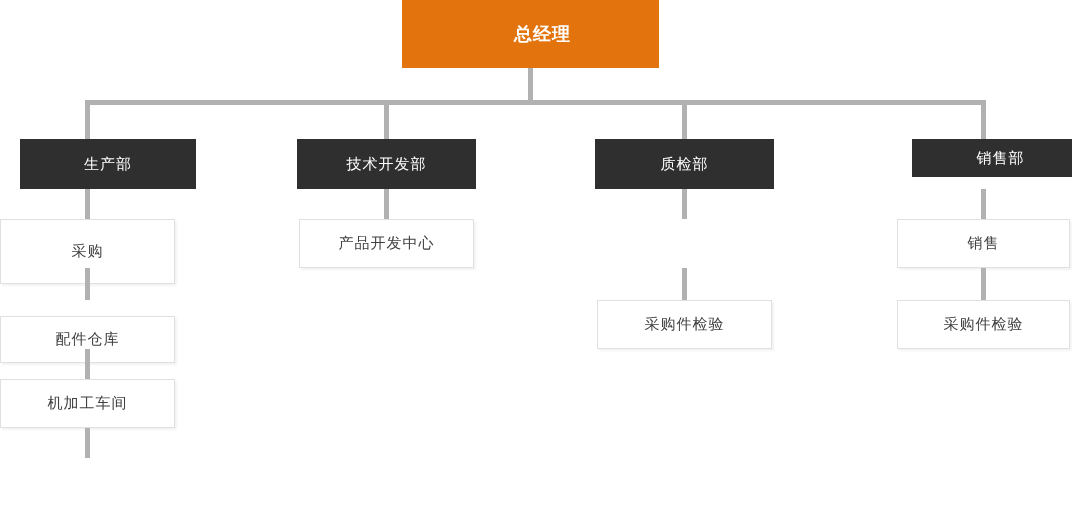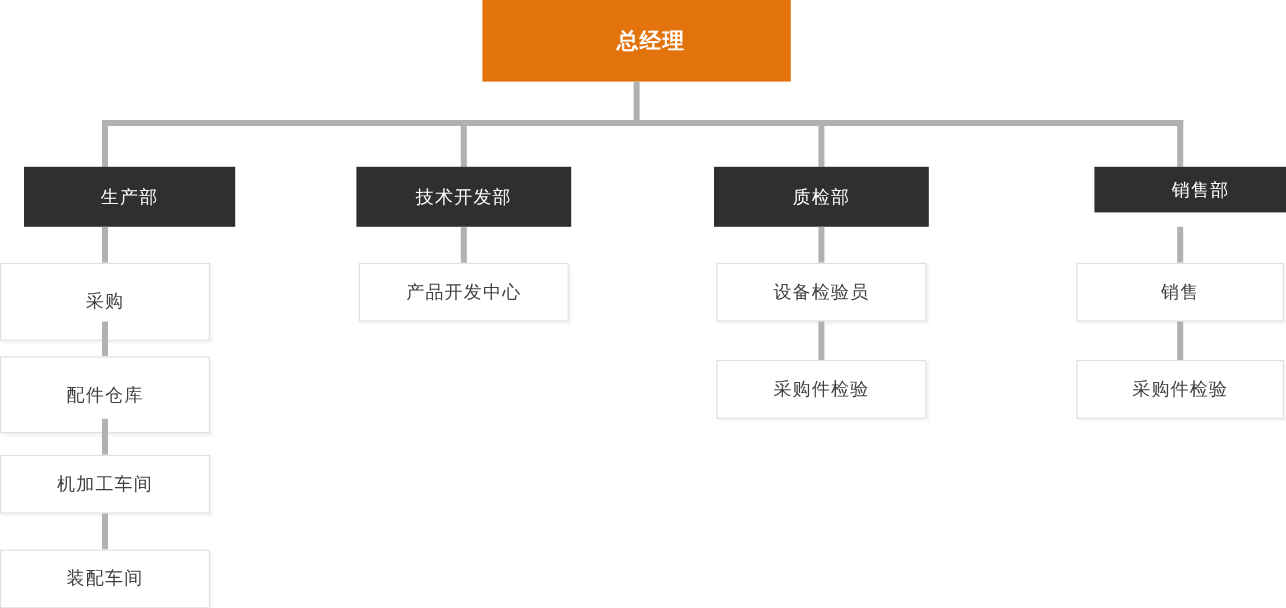--- a/index.html
+++ b/index.html
@@ -51,31 +51,29 @@
   <div class="conn" style="left:981px;top:100px;width:5px;height:39px;"></div>
 
   <div class="node dept" style="left:0;top:139px;width:176px;height:50px;margin-left:20px;">生产部</div>
   <div class="node dept" style="left:297px;top:139px;width:179px;height:50px;">技术开发部</div>
   <div class="node dept" style="left:595px;top:139px;width:179px;height:50px;">质检部</div>
   <div class="node dept" style="left:895px;top:139px;width:177px;height:38px;margin-left:17px;">销售部</div>
 
   <div class="conn" style="left:85px;top:189px;width:5px;height:30px;"></div>
   <div class="node leaf" style="left:0;top:219px;width:175px;height:65px;">采购</div>
   <div class="conn" style="left:85px;top:268px;width:5px;height:32px;"></div>
-  <div class="node leaf" style="left:0;top:297px;width:175px;height:64px;">配件仓库</div>
+  <div class="node leaf" style="left:0;top:316px;width:175px;height:47px;">配件仓库</div>
   <div class="conn" style="left:85px;top:349px;width:5px;height:30px;"></div>
   <div class="node leaf" style="left:0;top:379px;width:175px;height:49px;">机加工车间</div>
   <div class="conn" style="left:85px;top:428px;width:5px;height:30px;"></div>
-  <div class="node leaf" style="left:0;top:458px;width:175px;height:49px;">装配车间</div>
 
   <div class="conn" style="left:384px;top:189px;width:5px;height:30px;"></div>
   <div class="node leaf" style="left:299px;top:219px;width:175px;height:49px;">产品开发中心</div>
 
   <div class="conn" style="left:682px;top:189px;width:5px;height:30px;"></div>
-  <div class="node leaf" style="left:597px;top:219px;width:175px;height:49px;">设备检验员</div>
   <div class="conn" style="left:682px;top:268px;width:5px;height:32px;"></div>
   <div class="node leaf" style="left:597px;top:300px;width:175px;height:49px;">采购件检验</div>
 
   <div class="conn" style="left:981px;top:189px;width:5px;height:30px;"></div>
   <div class="node leaf" style="left:897px;top:219px;width:173px;height:49px;">销售</div>
   <div class="conn" style="left:981px;top:268px;width:5px;height:32px;"></div>
   <div class="node leaf" style="left:897px;top:300px;width:173px;height:49px;">采购件检验</div>
 
 </div>
 

